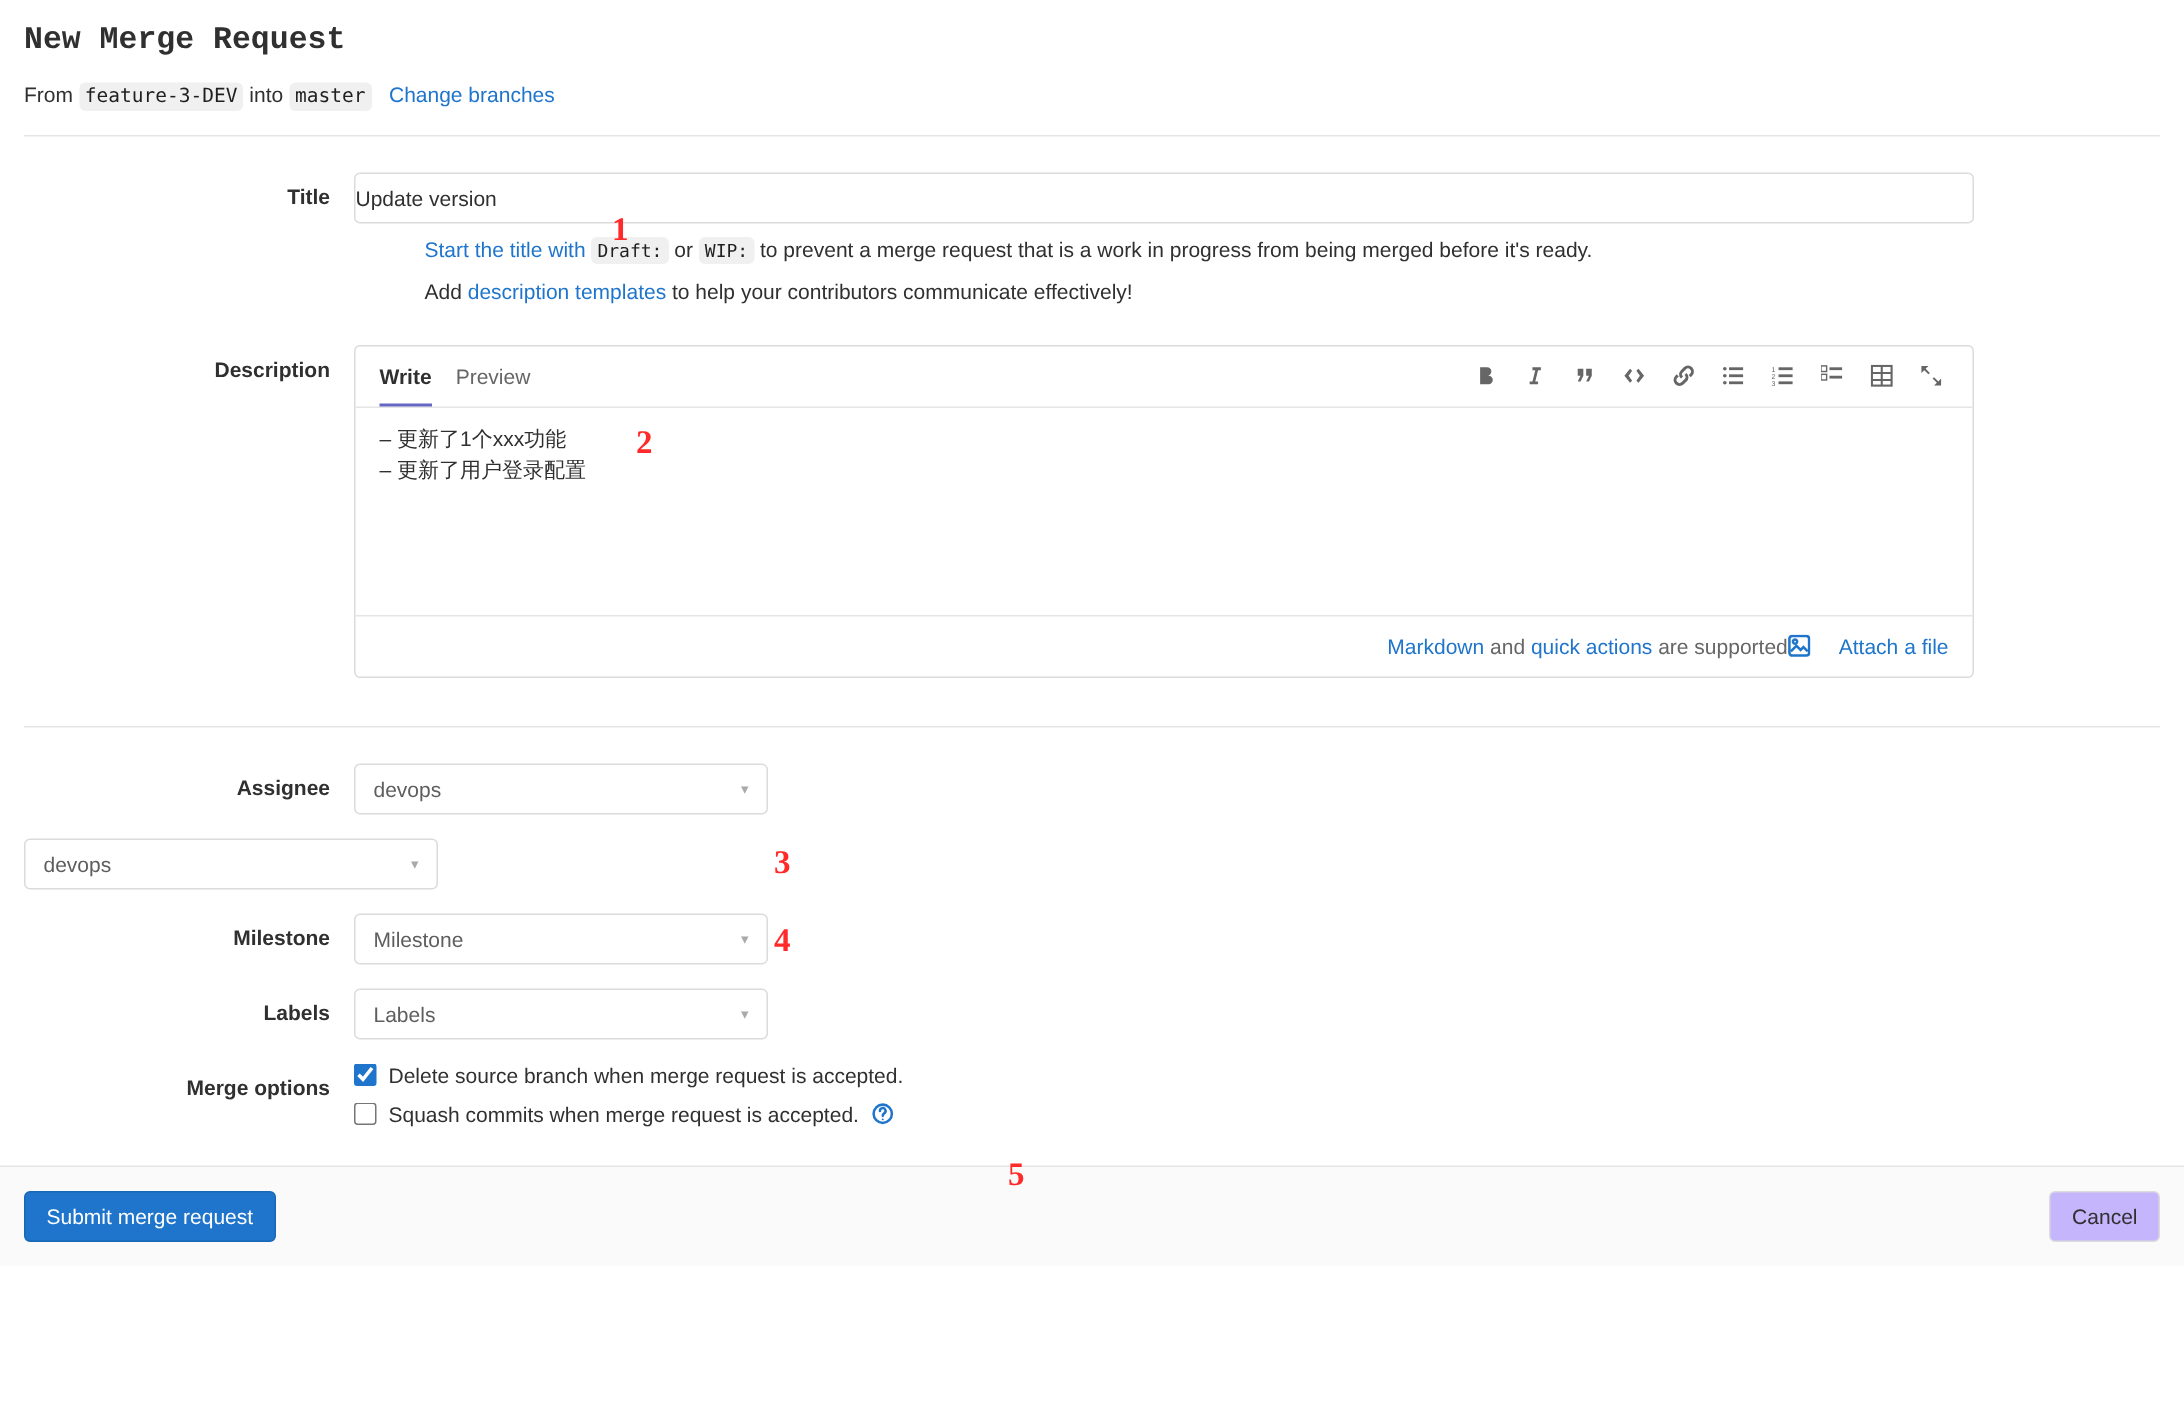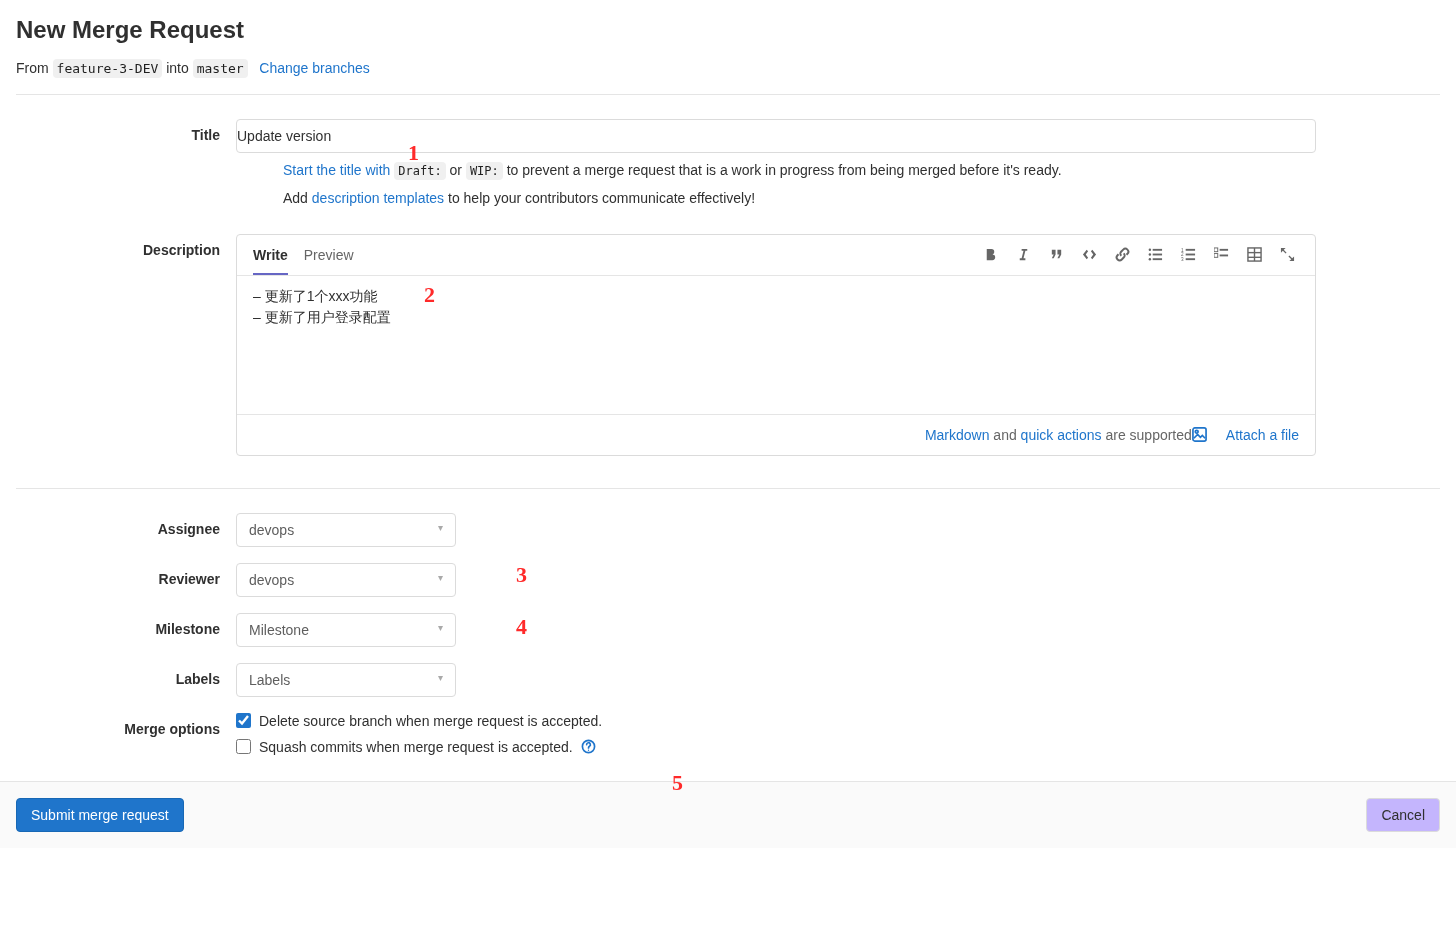--- a/index.html
+++ b/index.html
@@ -3,21 +3,21 @@
 <meta charset="utf-8">
 <style>
   * { box-sizing: border-box; margin: 0; padding: 0; }
   body {
     font-family: -apple-system, BlinkMacSystemFont, "Segoe UI", Helvetica, Arial, sans-serif;
     font-size: 14px;
     color: #303030;
     background: #fff;
     padding: 16px;
   }
-  h1 { font-size: 24px; font-weight: 600; margin-bottom: 16px; }
+  h1 { font-size: 21px; font-weight: 600; margin-bottom: 16px; font-family: Liberation Mono, monospace; }
   .branch-line { margin-bottom: 18px; color: #303030; }
   code.ref {
     font-family: "SFMono-Regular", Menlo, Consolas, monospace;
     background: #f0f0f0;
     padding: 2px 4px;
     border-radius: 4px;
     font-size: 13px;
     color: #1f1f1f;
   }
   a.link { color: #1f75cb; text-decoration: none; }
@@ -56,21 +56,21 @@
   }
   .desc-textarea ul { list-style: none; }
   .desc-textarea li::before { content: "– "; }
   .desc-footer {
     display: flex; justify-content: flex-end; align-items: center;
     padding: 12px 16px; border-top: 1px solid #e5e5e5; color: #666; font-size: 14px;
   }
   .attach { color: #1f75cb; display: flex; align-items: center; gap: 19px; cursor: pointer; }
   .attach svg { width: 15px; height: 15px; fill: none; stroke: #1f75cb; stroke-width: 1.8; }
   .dropdown {
-    width: 220px; display: flex; align-items: flex-start; justify-content: space-between;
+    width: 276px; display: flex; align-items: center; justify-content: space-between;
     padding: 8px 12px; border: 1px solid #dbdbdb; border-radius: 4px;
     font-size: 14px; color: #5e5e5e; cursor: pointer; background: #fff;
   }
   .dropdown .chev { color: #aaa; font-size: 10px; }
   .check-row { display: flex; align-items: center; gap: 8px; margin-bottom: 10px; }
   .check-row input[type="checkbox"] { width: 15px; height: 15px; accent-color: #1f75cb; }
   .check-row label { font-size: 14px; color: #303030; }
   .help-icon { color: #1f75cb; display:inline-flex; }
   .help-icon svg { width:15px; height:15px; fill:none; stroke:#1f75cb; stroke-width:1.8; }
   .actions-bar {
@@ -235,21 +235,20 @@
   <div class="form-label">Assignee</div>
   <div class="form-field">
     <div class="dropdown">
       <span>devops</span>
           <span class="chev">▾</span>
     </div>
   </div>
 </div>
 
 <div class="form-row">
-  <div class="form-label">Reviewer</div>
   <div class="form-field">
     <div class="dropdown">
       <span>devops</span>
           <span class="chev">▾</span>
     </div>
   </div>
 </div>
 
 <div class="form-row">
   <div class="form-label">Milestone</div>

